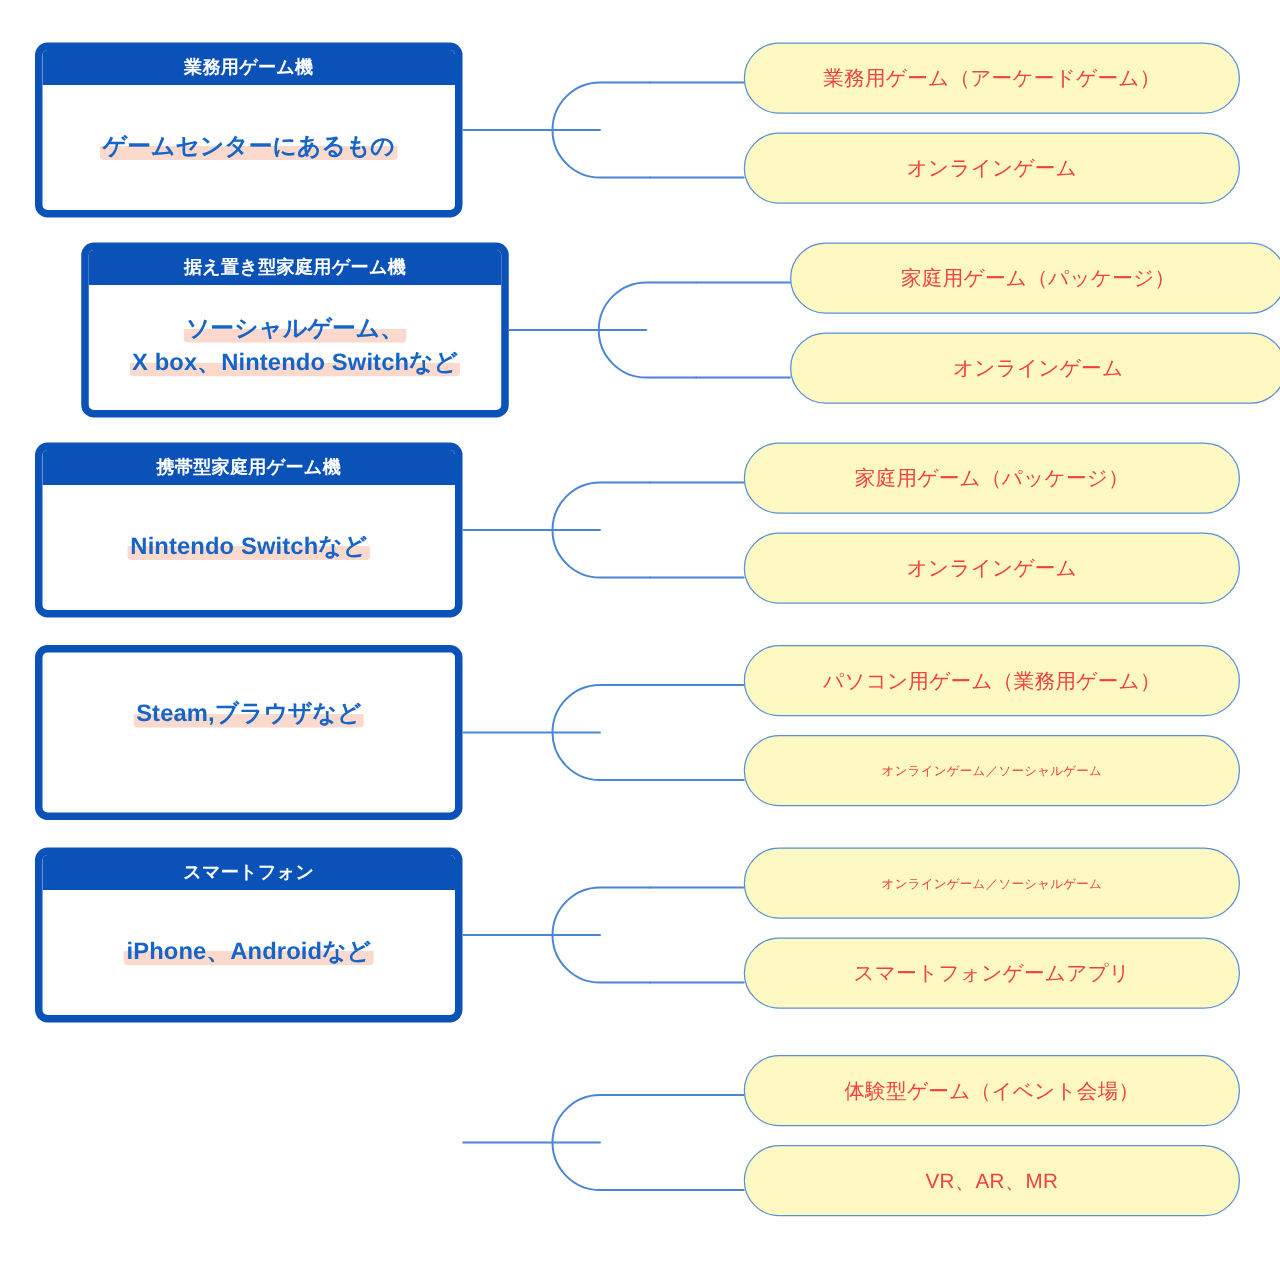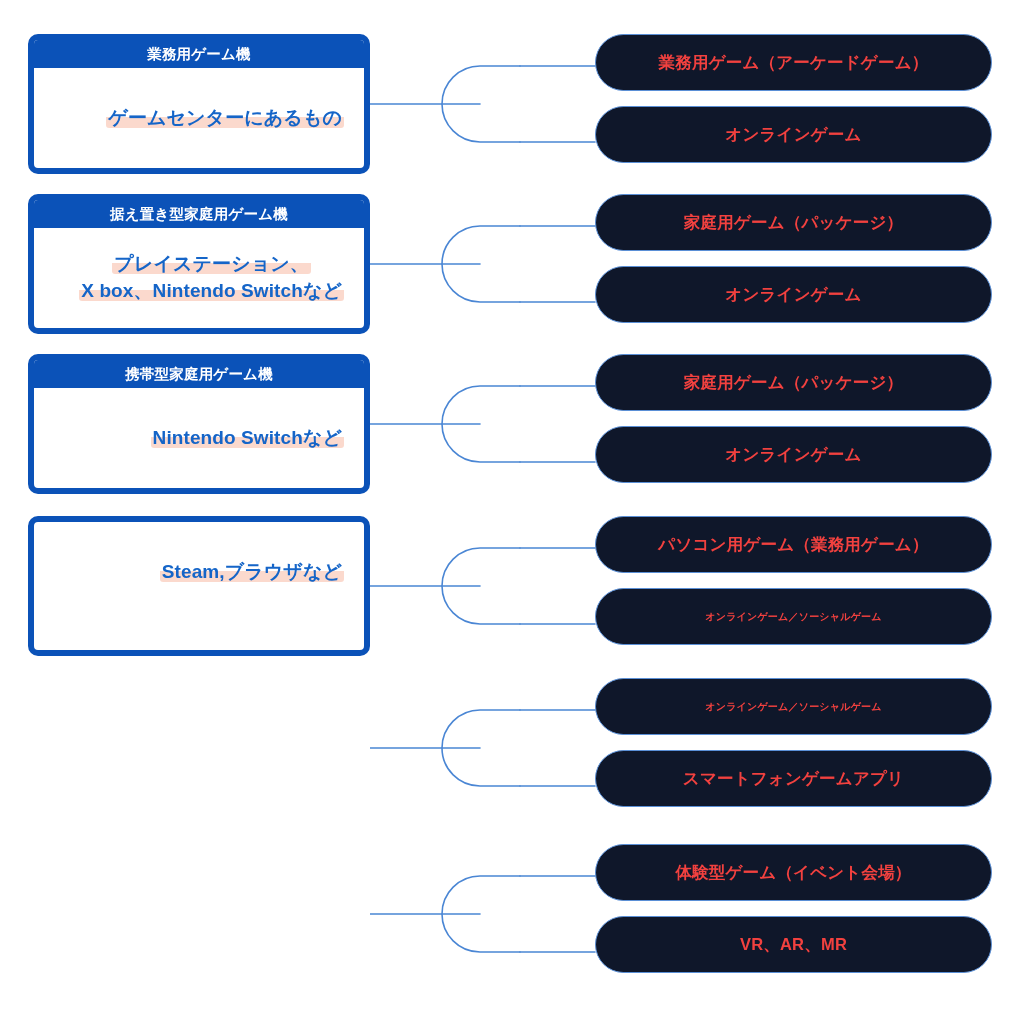--- a/index.html
+++ b/index.html
@@ -27,21 +27,21 @@
     height:28px;line-height:28px;
     background:#0b52b8;
     color:#ffffff;
     text-align:center;
     font-size:14.5px;
     font-weight:bold;
     letter-spacing:0.2px;
   }
   .left-body{
     height:calc(100% - 28px);
-    display:flex;align-items:center;justify-content:flex-end;
+    display:flex;align-items:center;justify-content:center;
     padding:0 20px;box-sizing:border-box;
   }
   .left-text{
     position:relative;display:inline-block;
     text-align:center;
     color:#1565c8;
     font-size:19px;
     font-weight:bold;
     line-height:1.42;
     letter-spacing:0.1px;
@@ -61,27 +61,27 @@
     position:absolute;left:370px;top:4px;
     width:228px;height:140px;
     pointer-events:none;
   }
 
   
   .pill{
     position:absolute;left:595px;
     width:397px;height:57px;
     box-sizing:border-box;
-    background:#0f172a;
+    background:#fef9c3;
     border:1.5px solid #5a8fd6;
     border-radius:29px;
     display:flex;align-items:center;justify-content:center;
     color:#f2413f;
     font-size:16.5px;
-    font-weight:bold;
+    font-weight:normal;
     letter-spacing:0.2px;
     text-align:center;
   }
   .pill.top{top:4px;}
   .pill.bottom{top:76px;}
   .pill.small{font-size:10px;}
 </style>
 </head>
 <body>
 
@@ -104,26 +104,26 @@
           <path d="M150 108 H225"></path>
         </g>
       </svg>
     </div>
 
     <div class="pill top">業務用ゲーム（アーケードゲーム）</div>
     <div class="pill bottom">オンラインゲーム</div>
 
   </div>
 
-  <div class="row" style="top: 190px;">
+  <div class="row" style="top: 190px; margin-left: 37px;">
 
     <div class="left-box">
       <div class="left-head">据え置き型家庭用ゲーム機</div>
       <div class="left-body">
-        <div class="left-text"><span class="hl">プレイステーション、</span><br><span class="hl">X box、Nintendo Switchなど</span></div>
+        <div class="left-text"><span class="hl">ソーシャルゲーム、</span><br><span class="hl">X box、Nintendo Switchなど</span></div>
       </div>
     </div>
 
     <div class="connector">
       <svg width="228" height="140" viewBox="0 0 228 140" xmlns="http://www.w3.org/2000/svg">
         <g fill="none" stroke="#4a86d4" stroke-width="1.6" stroke-linecap="round">
           <path d="M0 70 H110"></path>
           <path d="M150 32 H110 A26 26 0 0 0 110 108 H150"></path>
           <path d="M150 32 H225"></path>
           <path d="M150 108 H225"></path>
@@ -180,20 +180,26 @@
       </svg>
     </div>
 
     <div class="pill top">パソコン用ゲーム（業務用ゲーム）</div>
     <div class="pill bottom small">オンラインゲーム／ソーシャルゲーム</div>
 
   </div>
 
   <div class="row" style="top: 674px;">
 
+    <div class="left-box">
+      <div class="left-head">スマートフォン</div>
+      <div class="left-body">
+        <div class="left-text"><span class="hl">iPhone、Androidなど</span></div>
+      </div>
+    </div>
 
     <div class="connector">
       <svg width="228" height="140" viewBox="0 0 228 140" xmlns="http://www.w3.org/2000/svg">
         <g fill="none" stroke="#4a86d4" stroke-width="1.6" stroke-linecap="round">
           <path d="M0 70 H110"></path>
           <path d="M150 32 H110 A26 26 0 0 0 110 108 H150"></path>
           <path d="M150 32 H225"></path>
           <path d="M150 108 H225"></path>
         </g>
       </svg>

